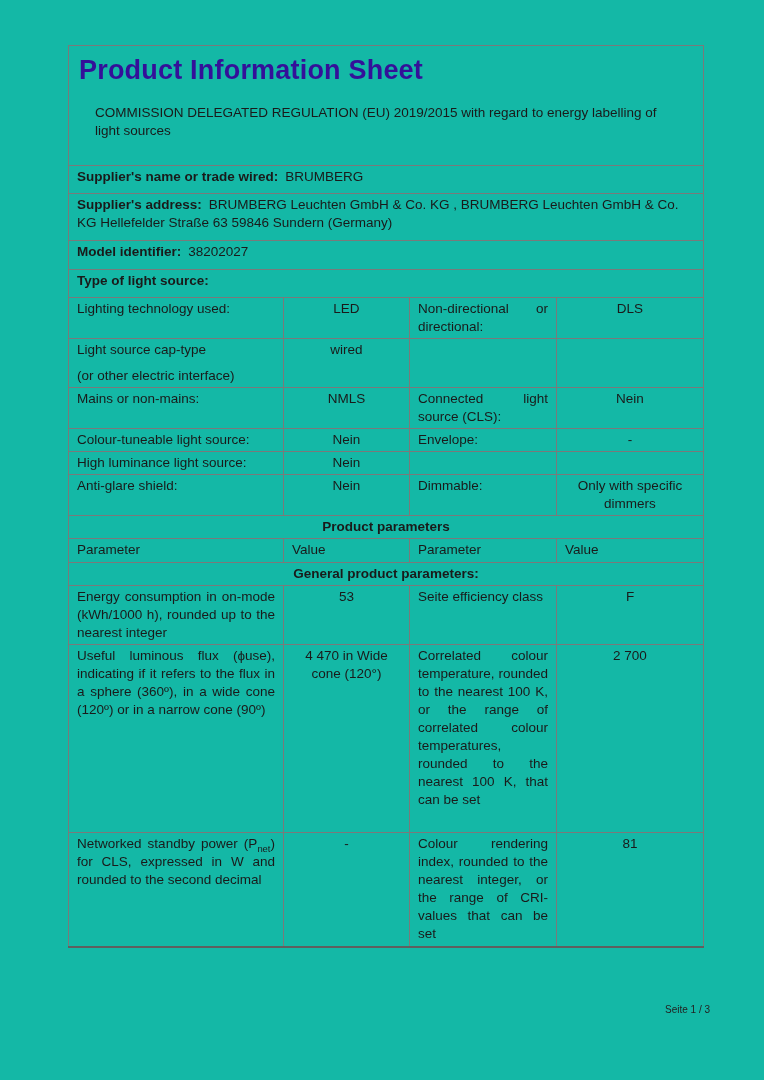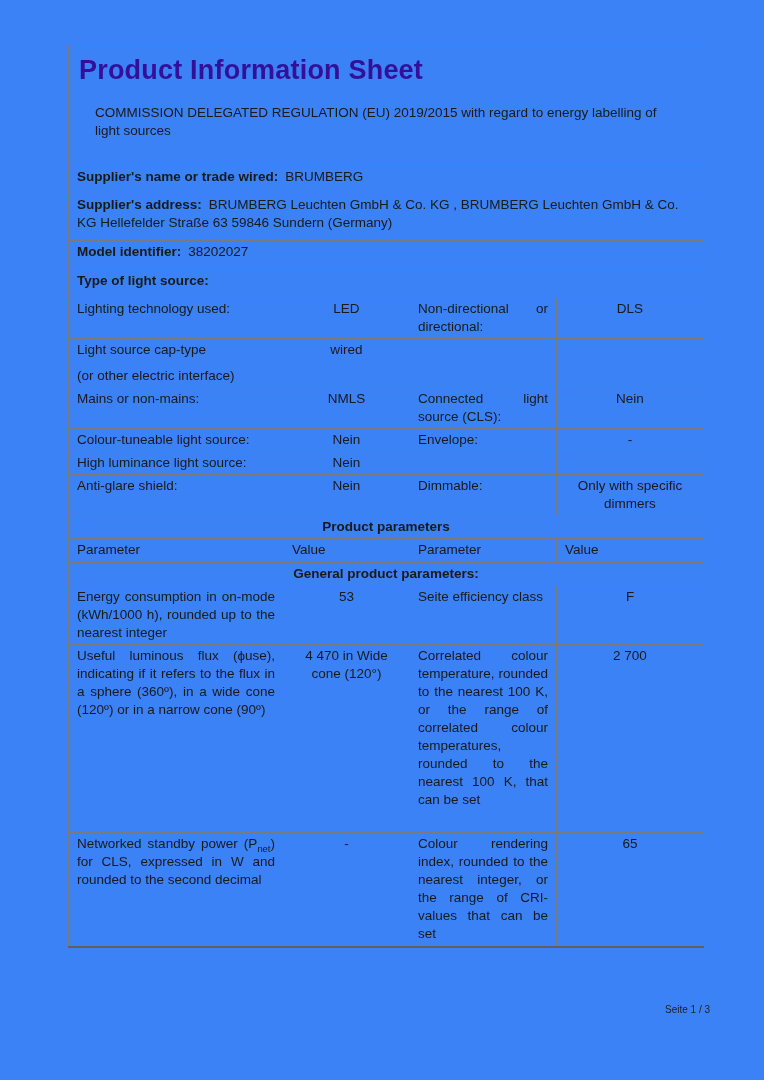--- a/index.html
+++ b/index.html
@@ -1,19 +1,19 @@
 <!DOCTYPE html>
 <html><head>
 <meta charset="utf-8">
 <style>
   html,body{margin:0;padding:0;background:#ffffff;}
   .page{
     position:relative;
     width:764px;height:1080px;
-    background:#3b82f6;
+    background:#14b8a6;
     font-family:"Liberation Sans",sans-serif;
     color:#1a1a1a;
     overflow:hidden;
   }
   table.sheet{
     position:absolute;left:68px;top:45px;
     width:635px;
     border-collapse:collapse;
     table-layout:fixed;
     border:1px solid #7a7a7a;
@@ -156,19 +156,19 @@
     <tr style="height:188px">
       <td class="just">Useful luminous flux (ϕuse), indicating if it refers to the flux in a sphere (360º), in a wide cone (120º) or in a narrow cone (90º)</td>
       <td class="value-cell">4 470 in Wide cone (120°)</td>
       <td class="just">Correlated colour temperature, rounded to the nearest 100 K, or the range of correlated colour temperatures, rounded to the nearest 100 K, that can be set</td>
       <td class="value-cell">2 700</td>
     </tr>
     <tr style="height:115px">
       <td class="just">Networked standby power (P<sub>net</sub>) for CLS, expressed in W and rounded to the second decimal</td>
       <td class="value-cell">-</td>
       <td class="just">Colour rendering index, rounded to the nearest integer, or the range of CRI-values that can be set</td>
-      <td class="value-cell">65</td>
+      <td class="value-cell">81</td>
     </tr>
   </tbody>
     </table>
 
   <div class="footer">Seite 1 / 3</div>
 </div>
 
 </body></html>

